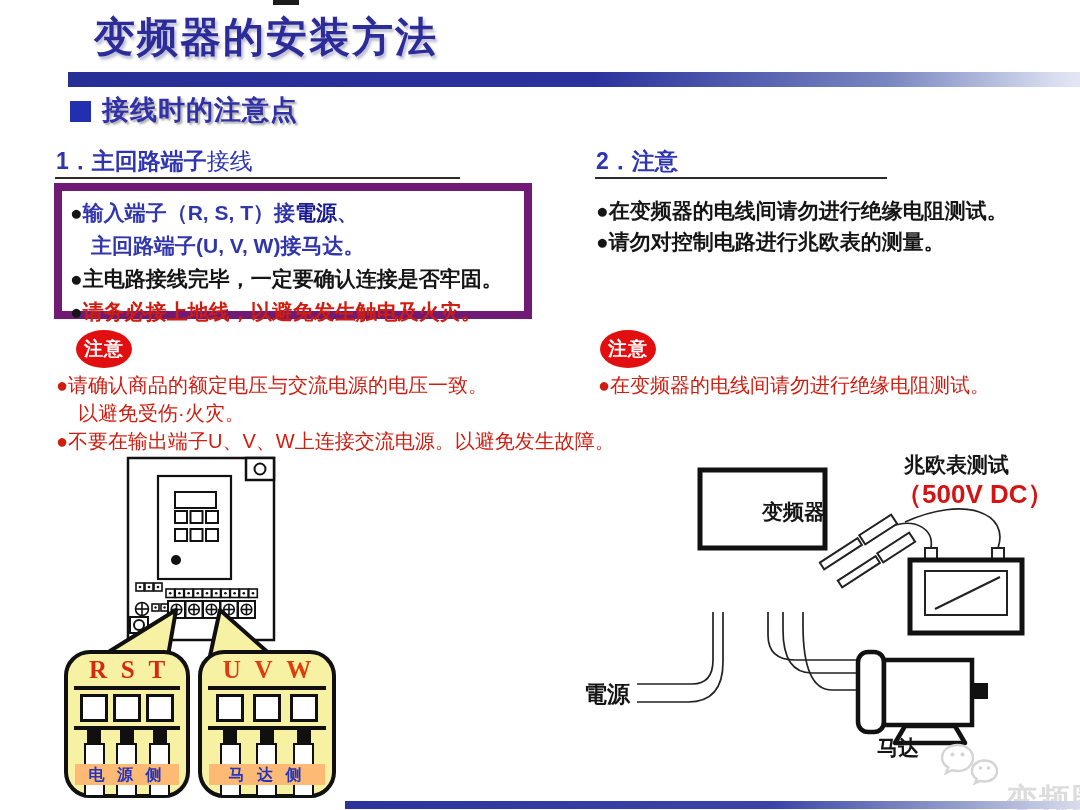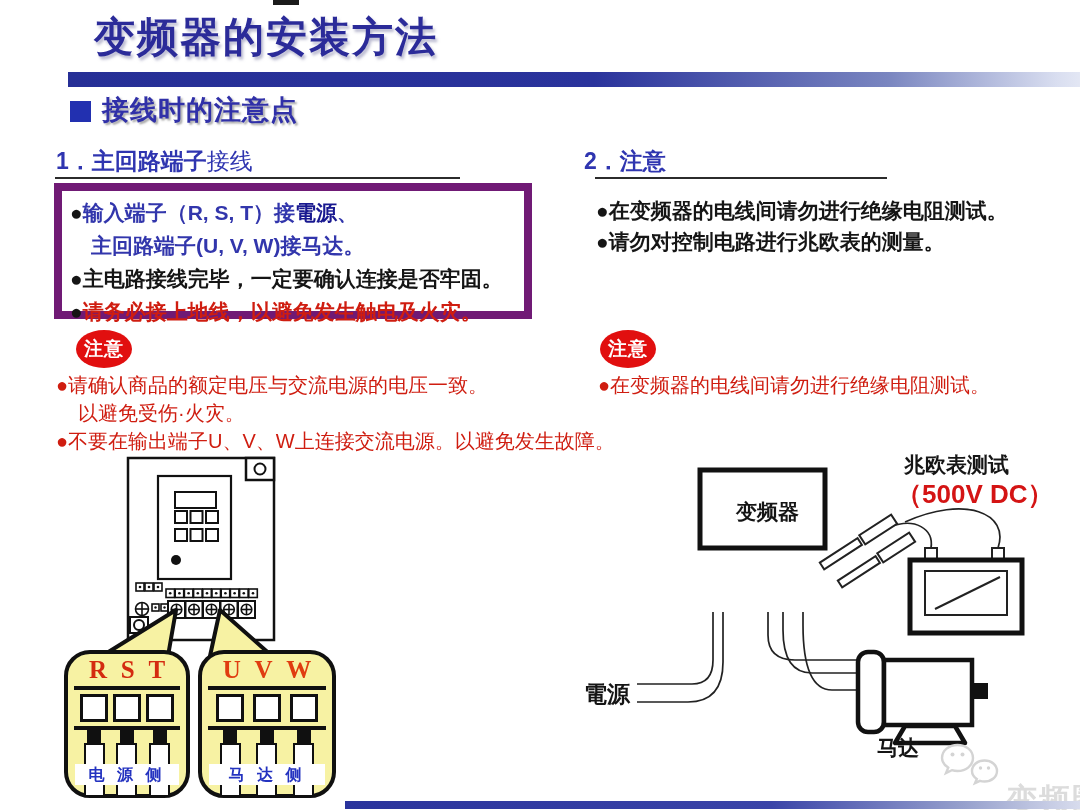--- a/index.html
+++ b/index.html
@@ -42,21 +42,21 @@
   .letters{display:flex;justify-content:space-around;padding:2px 14px 0;
            font-family:"Liberation Serif","DejaVu Serif",serif;font-size:25px;font-weight:bold;}
   .letters.rst{color:#d42b10;} .letters.uvw{color:#e03c10;}
   .hline{height:4px;background:#101010;margin:2px 6px 0;}
   .sqrow{display:flex;justify-content:space-around;padding:4px 10px 2px;}
   .sq{width:22px;height:22px;border:3px solid #101010;background:#fff;}
   .plugrow{display:flex;justify-content:space-around;padding:0 10px;}
   .plug{width:26px;}
   .plug .tab{width:14px;height:13px;background:#101010;margin:0 auto;}
   .plug .strip{width:17px;height:50px;border:2.5px solid #101010;border-bottom:none;background:#fff;margin:0 auto;}
-  .bubble-label{position:absolute;left:7px;right:7px;bottom:9px;text-align:center;background:#ffffff;
+  .bubble-label{position:absolute;left:7px;right:7px;bottom:9px;text-align:center;background:#fdba74;
       color:#2433c0;font-size:16px;font-weight:bold;letter-spacing:4px;line-height:21px;white-space:nowrap;}
 
   
   .diag-label{font-weight:bold;color:#151515;white-space:nowrap;}
   #megger-spec{color:#d41414;font-weight:bold;font-size:26px;white-space:nowrap;}
 
   
   #watermark-text{left:966px;top:779px;font-size:31px;font-weight:bold;color:#dcdcdc;
       letter-spacing:2px;text-shadow:1px 1px 0 #fff;white-space:nowrap;}
 
@@ -86,21 +86,21 @@
     <div><span class="t-black">●</span><span class="t-red">请务必接上地线，以避免发生触电及火灾。</span></div>
   </div>
 
   <div class="abs badge" style="left:36px;top:330px;">注意</div>
   <div class="abs warnings" style="left:16px;top:371px;">
     <div>●请确认商品的额定电压与交流电源的电压一致。</div>
     <div class="indent">以避免受伤·火灾。</div>
     <div>●不要在输出端子U、V、W上连接交流电源。以避免发生故障。</div>
   </div>
 
-  <div class="abs col-heading" style="left:544px;top:146px;">
+  <div class="abs col-heading" style="left:556px;top:146px;">
     <span>2．</span><span>注意</span>
   </div>
   <div class="abs rule" style="left:555px;top:177px;width:292px;"></div>
 
   <div class="abs notes" style="left:556px;top:195px;">
     <div>●在变频器的电线间请勿进行绝缘电阻测试。</div>
     <div>●请勿对控制电路进行兆欧表的测量。</div>
   </div>
 
   <div class="abs badge" style="left:560px;top:330px;">注意</div>
@@ -288,21 +288,21 @@
     <rect x="120" y="25" width="125" height="78" fill="#fff" stroke="#111" stroke-width="5"></rect>
 
     <g>
       <rect x="278" y="207" width="26" height="80" rx="10" fill="#fff" stroke="#111" stroke-width="4.5"></rect>
       <path d="M 325,281 L 315,298 L 385,298 L 375,281 Z" fill="#fff" stroke="#111" stroke-width="4.5" stroke-linejoin="round"></path>
       <rect x="304" y="215" width="88" height="65" fill="#fff" stroke="#111" stroke-width="4.5"></rect>
       <rect x="392" y="238" width="16" height="16" fill="#111"></rect>
     </g>
   </svg>
 
-  <div class="abs diag-label" style="left:696px;top:498px;width:125px;text-align:left;font-size:21px;">变频器</div>
+  <div class="abs diag-label" style="left:660px;top:498px;width:125px;text-align:right;font-size:21px;">变频器</div>
   <div class="abs diag-label" style="left:864px;top:451px;font-size:21px;">兆欧表测试</div>
   <div class="abs" id="megger-spec" style="left:856px;top:477px;">（500V DC）</div>
   <div class="abs diag-label" style="left:544px;top:679px;font-size:23px;">電源</div>
   <div class="abs diag-label" style="left:837px;top:734px;font-size:21px;">马达</div>
 
   <svg class="abs" style="left:900px;top:742px;" width="60" height="46" viewBox="0 0 60 46">
     <g fill="none" stroke="#d4d4d4" stroke-width="2.4">
       <path d="M 33,16 C 33,23.5 26,29 17.5,29 C 15.5,29 13.6,28.7 11.9,28.2 L 6,31 L 8.2,25.6 C 4.6,23.3 2,20 2,16 C 2,8.5 9,3 17.5,3 C 26,3 33,8.5 33,16 Z"></path>
       <path d="M 57,29 C 57,35 51.5,39.5 44.5,39.5 C 42.9,39.5 41.4,39.3 40,38.9 L 35,41.2 L 36.8,36.9 C 33.9,35 32,32.2 32,29 C 32,23 37.5,18.5 44.5,18.5 C 51.5,18.5 57,23 57,29 Z"></path>
     </g>

